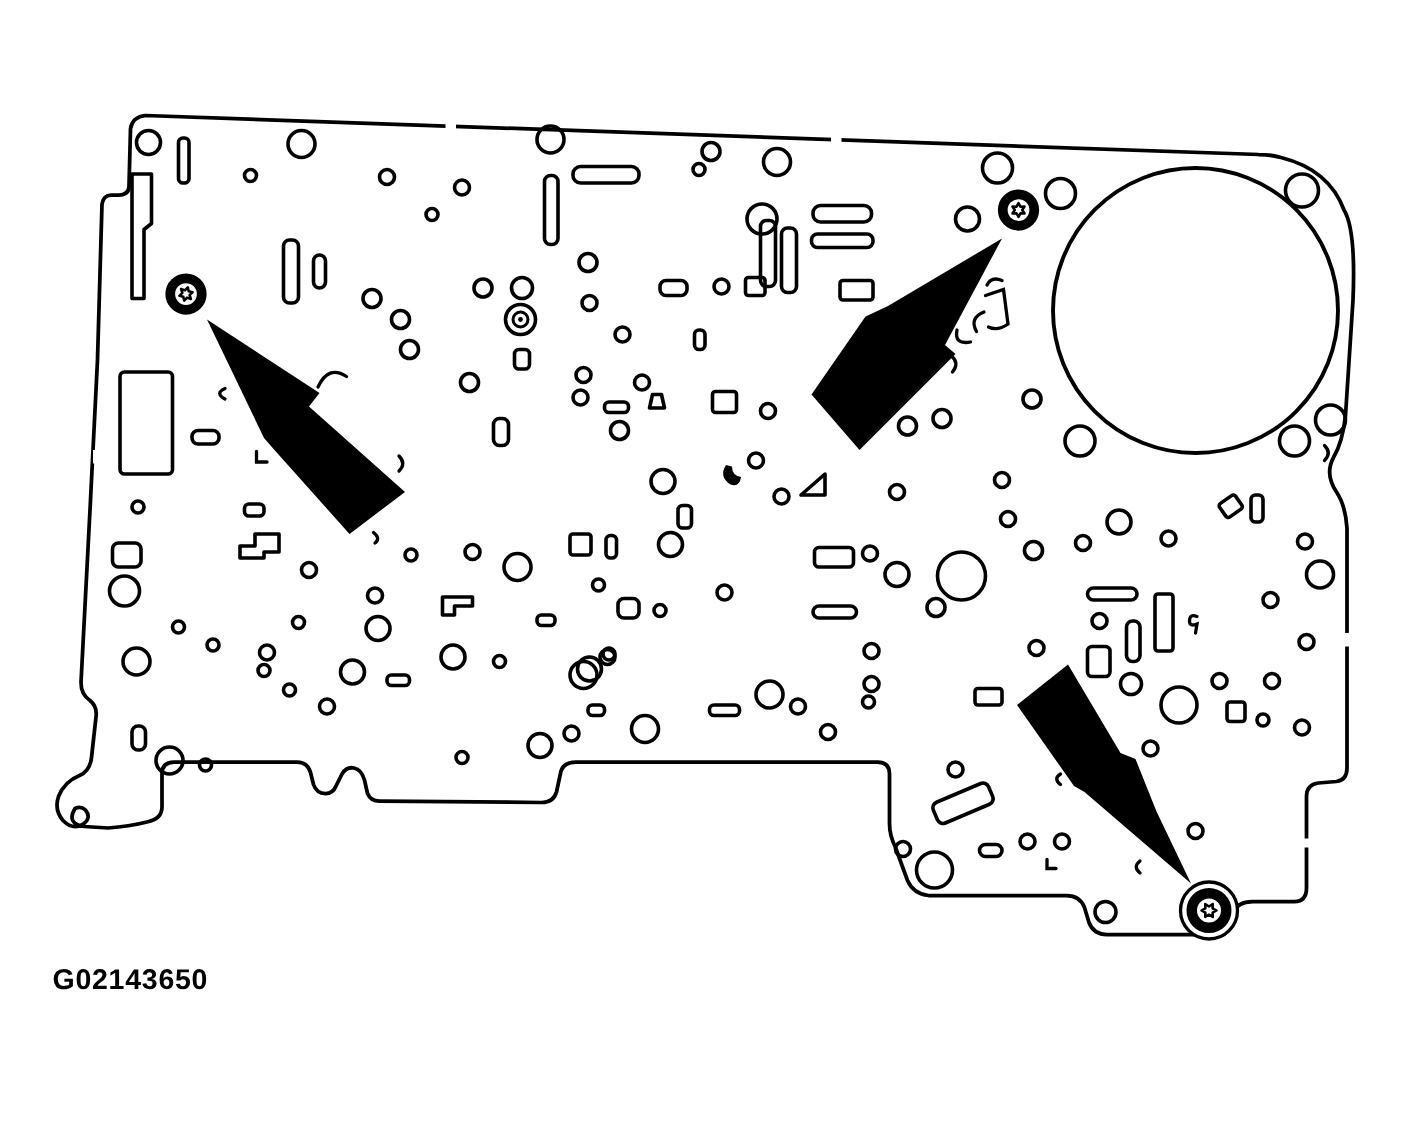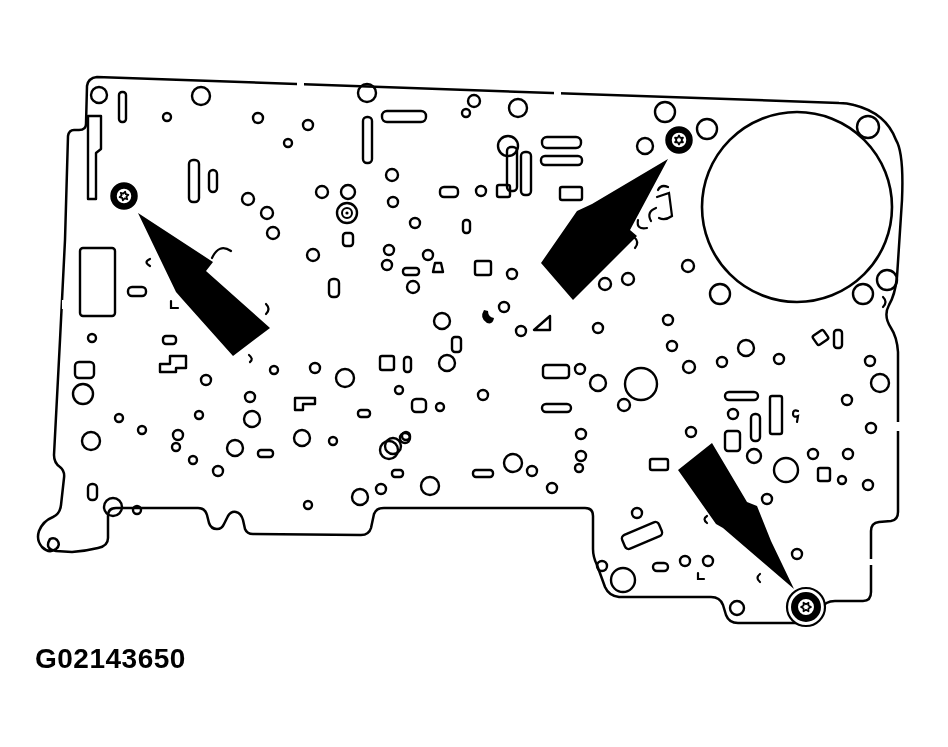--- a/index.html
+++ b/index.html
@@ -1,18 +1,18 @@
 <!DOCTYPE html>
 <html><head>
 <meta charset="utf-8">
 <style>
   html,body{margin:0;padding:0;background:#ffffff;}
   .stage{position:relative;width:948px;height:747px;background:#ffffff;overflow:hidden;
          font-family:"Liberation Sans", sans-serif;}
-  .fig-label{position:absolute;left:35px;top:643px;font-size:28px;font-weight:700;
+  .fig-label{position:absolute;left:35px;top:643px;font-size:19px;font-weight:700;
              color:#000;letter-spacing:0.5px;}
   svg{position:absolute;left:0;top:0;}
 </style>
 </head>
 <body>
 
 <div class="stage">
   <svg width="948" height="747" viewBox="0 0 948 747" xmlns="http://www.w3.org/2000/svg">
       <path d="M 97,77 Q 88,78 87,86 L 86,124 Q 86,130 79,130 L 74,130 Q 69,130 68,136 L 65,240 L 60,340 L 54,455 Q 54,463 60,467 Q 65,471 64,478 L 61,505 Q 60,514 53,517 Q 43,521 39,531 Q 36,540 42,547 Q 49,554 56,549 Q 61,545 57,540 Q 54,537 50,539 Q 44,549 56,551 L 72,552 Q 86,551 98,548 Q 108,546 108,538 L 108,516 Q 108,508 116,508 L 198,508 Q 205,508 207,515 L 209,523 Q 211,529 217,529 Q 222,529 224,524 L 228,516 Q 231,511 236,512 Q 241,513 243,520 L 245,529 Q 247,534 253,534 L 361,535 Q 369,535 371,528 L 374,514 Q 376,508 384,508 L 585,508 Q 593,508 593,516 L 593,549 Q 593,557 597,565 L 605,587 Q 609,596 619,597 L 711,597 Q 720,597 723,605 L 726,615 Q 729,623 738,623 L 805,623 Q 812,623 816,617 L 821,609 Q 825,601 835,601 L 863,601 Q 871,601 871,592 L 871,531 Q 871,523 879,522 L 891,521 Q 898,520 898,512 L 898,352 Q 897,337 891,328 Q 883,316 889,305 Q 895,295 897,277 L 902,200 Q 904,153 896,140 Q 886,113 854,105 Q 847,103 839,103 Z" fill="#ffffff" stroke="#000000" stroke-width="2.5" stroke-linejoin="round"></path>
       <circle cx="99" cy="95" r="8" fill="none" stroke="#000000" stroke-width="2.4"></circle>

